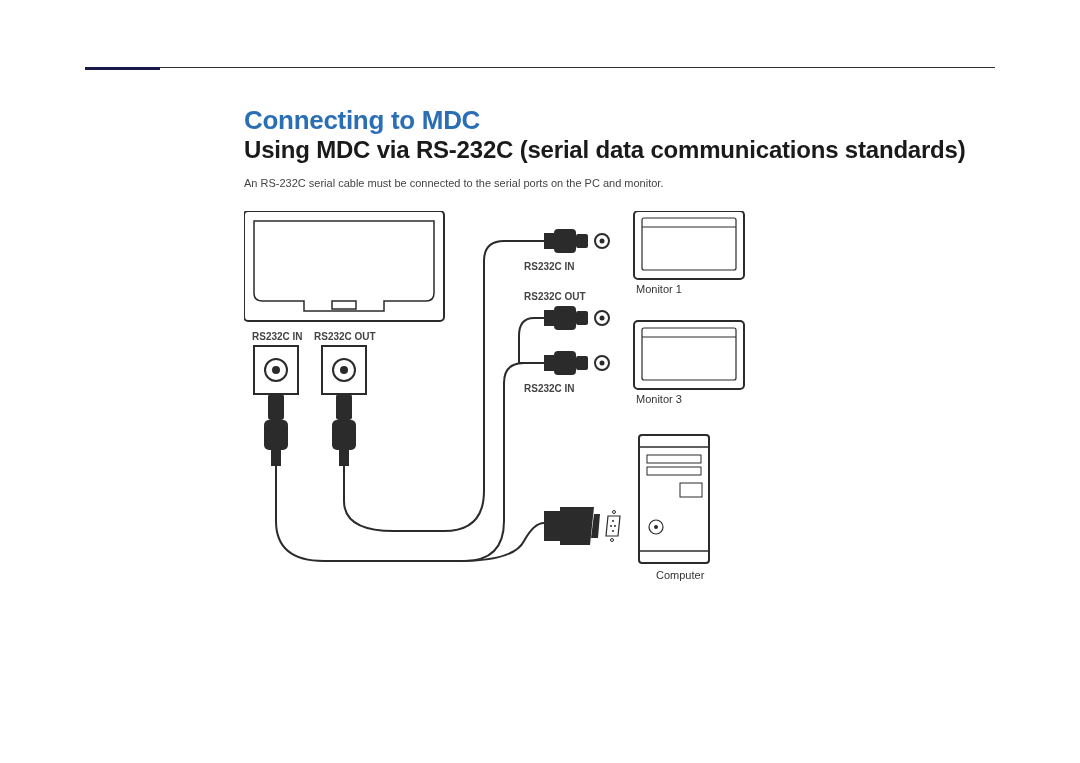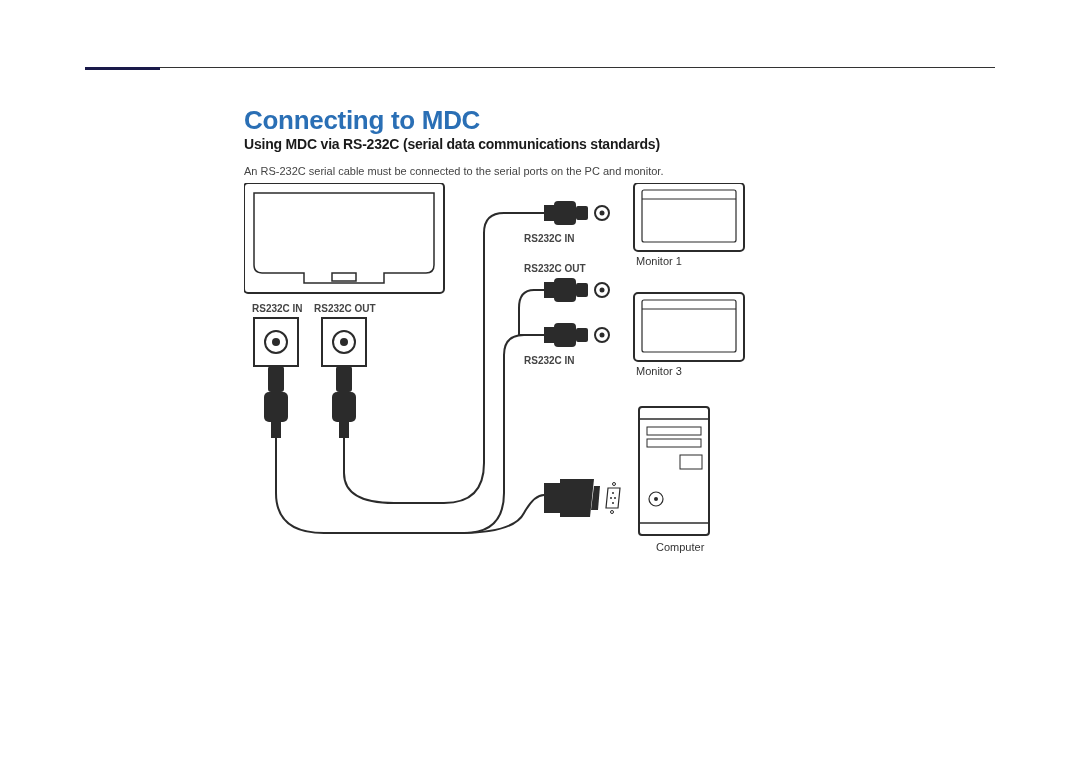--- a/index.html
+++ b/index.html
@@ -33,30 +33,30 @@
     width: 760px;
   }
   h1 {
     color: #2a6fb5;
     font-size: 26px;
     font-weight: 700;
     letter-spacing: -0.3px;
   }
   h2 {
     color: #1a1a1a;
-    font-size: 14px;
+    font-size: 24px;
     font-weight: 700;
     letter-spacing: -0.2px;
     margin-bottom: 12px;
   }
   .body-text {
     color: #444;
     font-size: 11px;
     line-height: 1.4;
-    margin-bottom: 4px;
+    margin-bottom: 20px;
   }
   .diagram {
     position: relative;
     width: 520px;
     height: 400px;
   }
   .label {
     position: absolute;
     font-size: 10px;
     color: #444;

